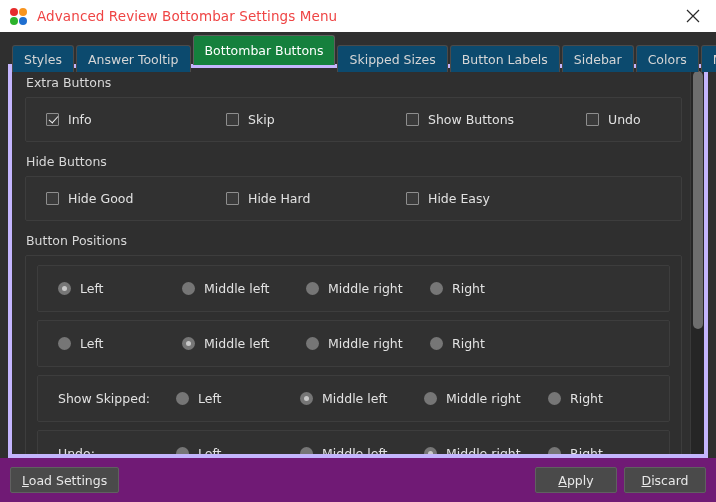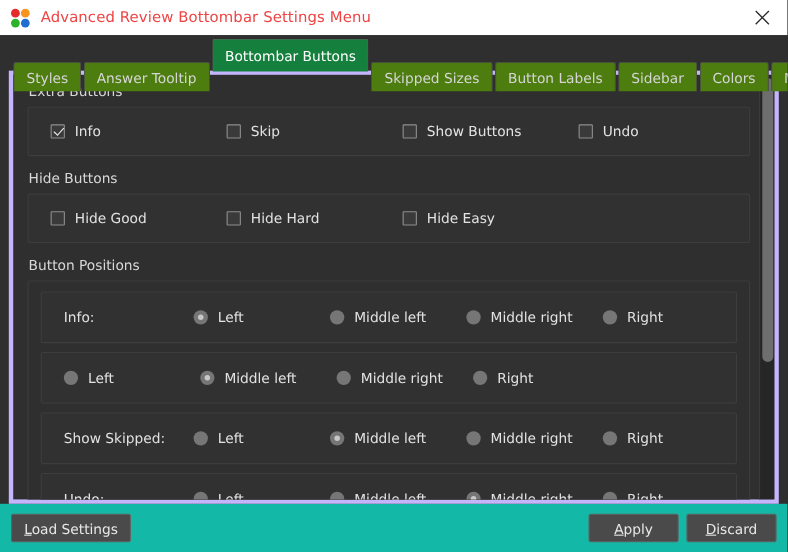--- a/index.html
+++ b/index.html
@@ -88,29 +88,29 @@
   .tab {
     height: 27px;
     box-sizing: border-box;
     display: flex;
     align-items: center;
     justify-content: center;
     padding: 0 11px;
     margin-right: 2px;
     font-size: 12.5px;
     color: #d6d6d6;
-    background: #4d7c0f;
+    background: #0c4a6e;
     border: 1px solid #4a4a4a;
     border-bottom: none;
     border-top-left-radius: 3px;
     border-top-right-radius: 3px;
     white-space: nowrap;
     cursor: default;
     position: relative;
-    top: 19px;
+    top: 8px;
   }
   .tab.active {
     background: #15803d;
     color: #ffffff;
     height: 30px;
     border-color: #5e5e5e;
     top: 1px;
     z-index: 4;
   }
 
@@ -146,20 +146,21 @@
     border-radius: 2px;
     background: #313131;
     box-sizing: border-box;
   }
   .group-box.checkrow {
     height: 45px;
     display: flex;
     align-items: center;
     padding: 0 0 0 20px;
     box-sizing: border-box;
+    gap: 20px;
   }
 
   
   .chk {
     display: flex;
     align-items: center;
     cursor: default;
     white-space: nowrap;
   }
   .chk-box {
@@ -266,21 +267,21 @@
     top: 3px;
     height: 258px;
     background: #6e6e6e;
     border-radius: 5px;
   }
 
   
   .bottombar {
     height: 44px;
     min-height: 44px;
-    background: #14b8a6;
+    background: #701a75;
     display: flex;
     align-items: center;
     padding: 0 10px;
     box-sizing: border-box;
   }
   .btn {
     height: 26px;
     box-sizing: border-box;
     display: inline-flex;
     align-items: center;
@@ -372,21 +373,20 @@
             <span class="chk-label">Hide Easy</span>
           </div>
         </div>
       </div>
 
       <div class="group">
         <div class="group-title">Button Positions</div>
         <div class="positions-outer">
 
           <div class="pos-row">
-            <span class="pos-label">Info:</span>
             <div class="radio" style="width:124px">
               <span class="radio-dot selected"></span>
               <span class="radio-label">Left</span>
             </div>
             <div class="radio" style="width:124px">
               <span class="radio-dot"></span>
               <span class="radio-label">Middle left</span>
             </div>
             <div class="radio" style="width:124px">
               <span class="radio-dot"></span>

